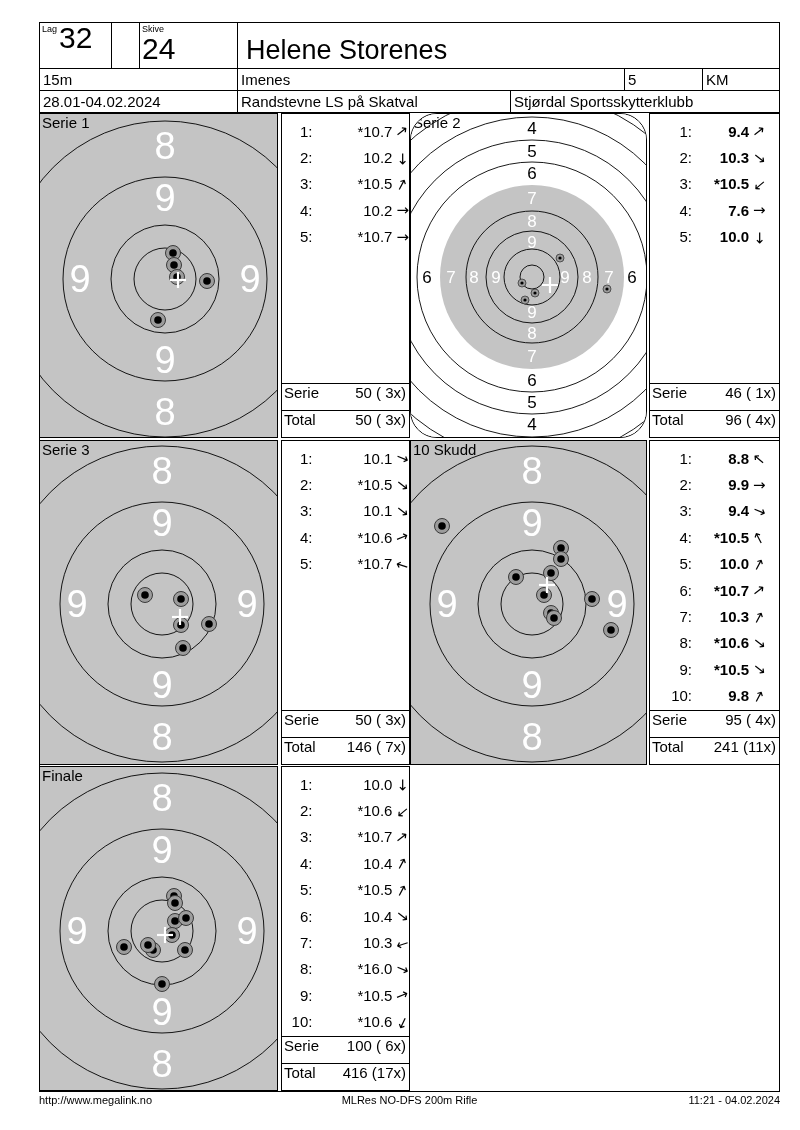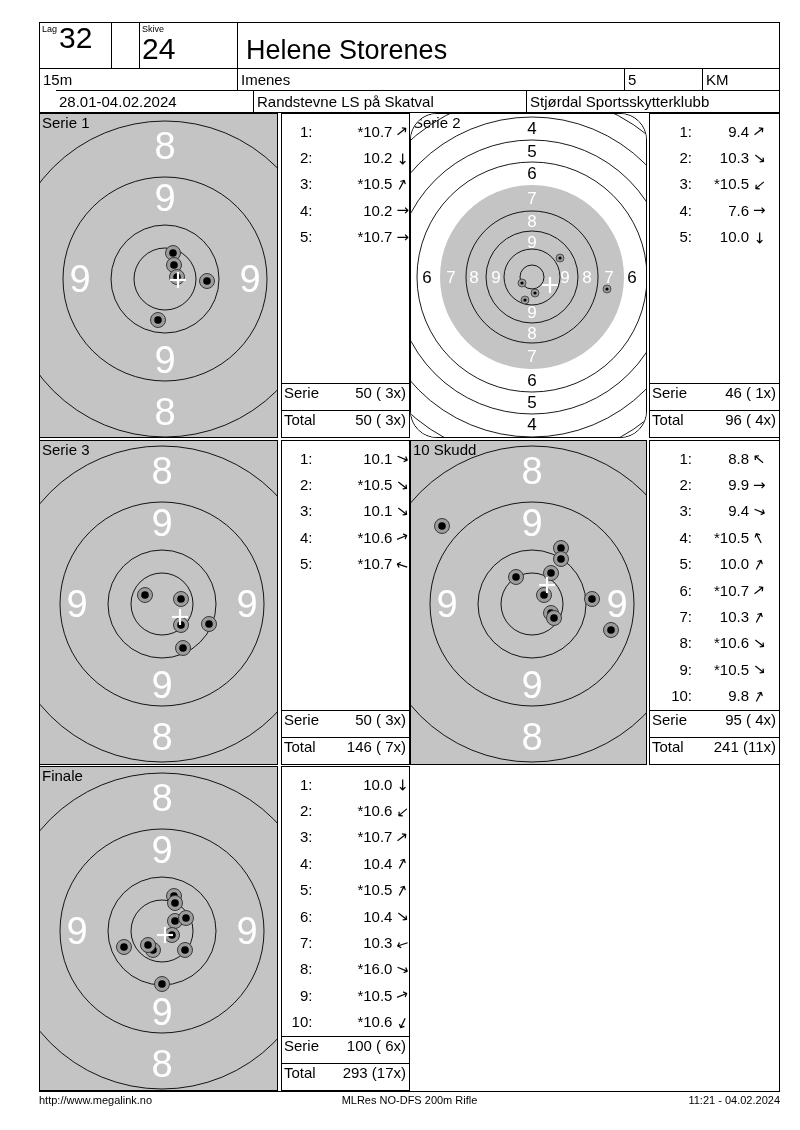--- a/index.html
+++ b/index.html
@@ -5,40 +5,40 @@
   html,body{margin:0;padding:0;}
   body{width:800px;height:1130px;background:#fff;font-family:"Liberation Sans",sans-serif;color:#000;position:relative;}
   .abs{position:absolute;box-sizing:border-box;}
   .outer-border{left:39px;top:22px;width:741px;height:1070px;border:1px solid #000;}
   
   .header{left:39px;top:22px;width:741px;height:91px;border:1px solid #000;display:flex;flex-direction:column;}
   .hrow{display:flex;box-sizing:border-box;}
   .hrow+.hrow{border-top:1px solid #000;}
   .hrow1{height:45px;}
   .hrow2,.hrow3{height:22px;}
-  .hrow3{flex:1;margin-left:16px;}
+  .hrow3{flex:1;}
   .hcell{box-sizing:border-box;border-right:1px solid #000;overflow:hidden;}
   .hcell:last-child{border-right:none;flex:1;}
   .small-label{font-size:9px;line-height:10px;padding:1px 0 0 2px;}
   .big-num{font-size:30px;line-height:30px;padding-left:2px;letter-spacing:0px;}
   .name-cell{display:flex;align-items:flex-end;padding:0 0 4px 8px;font-size:27px;line-height:27px;}
   .mid-cell{font-size:15px;line-height:21px;padding-left:3px;}
   
   .tbox{border:1px solid #000;overflow:hidden;}
   .sbox{border:1px solid #000;}
   .panel-title{position:absolute;top:0px;left:2px;font-size:15px;z-index:3;}
   .tbox svg{display:block;}
   .shots-list{position:absolute;left:0;right:0;top:0;bottom:54px;padding-top:4px;overflow:hidden;}
   .shot-row{display:flex;align-items:center;height:26.4px;font-size:15px;}
   .shot-num{text-align:right;}
   .shot-val{text-align:right;}
   .score-left .shot-num{width:32px;}
   .score-left .shot-val{width:84px;}
   .score-right .shot-num{width:42px;}
-  .score-right .shot-val{width:57px;}
+  .score-right .shot-val{width:57px;font-weight:bold;}
   .shot-arrow{display:inline-block;margin-left:4px;font-family:"DejaVu Sans",sans-serif;font-size:15px;transform-origin:50% 55%;}
   .summary{position:absolute;left:0;right:0;bottom:0;height:54px;}
   .sum-row{display:flex;height:27px;border-top:1px solid #000;font-size:15px;padding:0 3px 0 2px;box-sizing:border-box;}
   .sum-val{margin-left:auto;}
   
   .footer{left:0;top:1094px;width:800px;height:16px;font-size:11px;}
   .footer .fl{position:absolute;left:39px;}
   .footer .fc{position:absolute;left:39px;width:741px;text-align:center;}
   .footer .fr{position:absolute;right:20px;}
 </style>
@@ -576,21 +576,21 @@
         <span class="shot-arrow" style="transform: rotate(115deg);">→</span>
       </div>
     </div>
   <div class="summary">
     <div class="sum-row">
       <span>Serie</span>
       <span class="sum-val">100 ( 6x)</span>
     </div>
     <div class="sum-row">
       <span>Total</span>
-      <span class="sum-val">293 (17x)</span>
+      <span class="sum-val">416 (17x)</span>
     </div>
   </div>
 </div>
 
 <div class="abs footer">
   <span class="fl">http://www.megalink.no</span>
   <span class="fc">MLRes NO-DFS 200m Rifle</span>
   <span class="fr">11:21 - 04.02.2024</span>
 </div>
 

